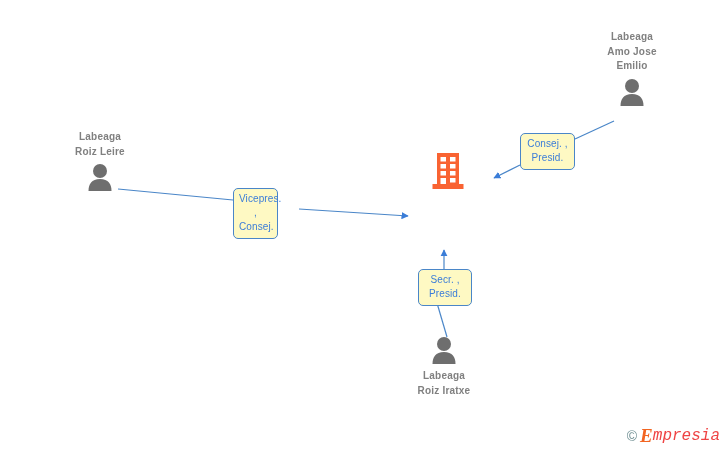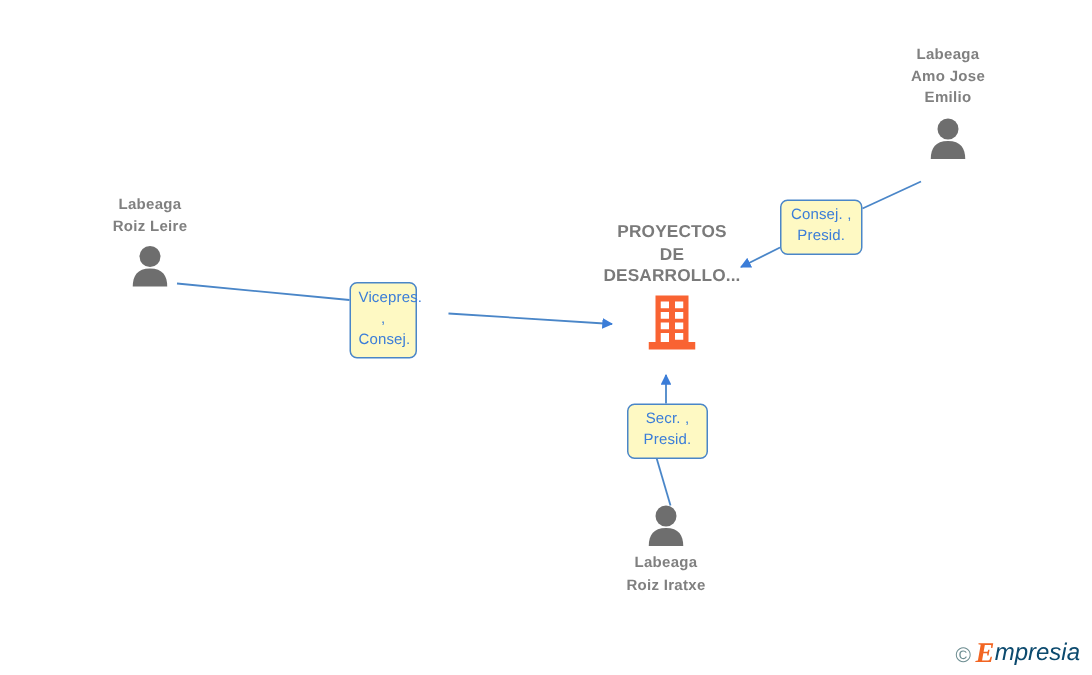--- a/index.html
+++ b/index.html
@@ -99,22 +99,22 @@
   .wm-e {
     font-size: 19px;
     color: #f26522;
     font-family: "Liberation Serif", serif;
     font-style: italic;
     font-weight: bold;
     line-height: 14px;
   }
   .wm-rest {
     font-size: 16px;
-    color: #0c4a6e;
-    font-family: Liberation Sans, sans-serif;
+    color: #ef4444;
+    font-family: Liberation Mono, monospace;
     font-style: italic;
     line-height: 14px;
     margin-left: -3px;
   }
 </style>
 </head>
 <body>
 
 <div id="canvas">
 
@@ -163,23 +163,20 @@
   <div class="person" style="left:379px; top:332px;">
     <svg class="person-icon" width="26" height="30" viewBox="0 0 26 30" xmlns="http://www.w3.org/2000/svg">
       <circle cx="13" cy="9" r="7" fill="#6e6e6e"></circle>
       <path d="M 13 17 C 4.5 17 1.5 22 1.5 29 L 24.5 29 C 24.5 22 21.5 17 13 17 Z" fill="#6e6e6e"></path>
     </svg>
     <div class="person-label" style="margin-top:4px;">Labeaga
 Roiz Iratxe</div>
   </div>
 
   <div class="company" style="left:373px; top:148px;">
-    <div class="company-label">PROYECTOS
-DE
-DESARROLLO...</div>
     <svg class="company-icon" width="34" height="38" viewBox="0 0 34 38" xmlns="http://www.w3.org/2000/svg">
       <rect x="6" y="1" width="22" height="31" fill="#f96332"></rect>
       <rect x="1.5" y="32" width="31" height="5" fill="#f96332"></rect>
       <rect x="9.5" y="5" width="5.5" height="4.5" fill="#ffffff"></rect>
       <rect x="19" y="5" width="5.5" height="4.5" fill="#ffffff"></rect>
       <rect x="9.5" y="12" width="5.5" height="4.5" fill="#ffffff"></rect>
       <rect x="19" y="12" width="5.5" height="4.5" fill="#ffffff"></rect>
       <rect x="9.5" y="19" width="5.5" height="4.5" fill="#ffffff"></rect>
       <rect x="19" y="19" width="5.5" height="4.5" fill="#ffffff"></rect>
       <rect x="9.5" y="26" width="5.5" height="6" fill="#ffffff"></rect>

